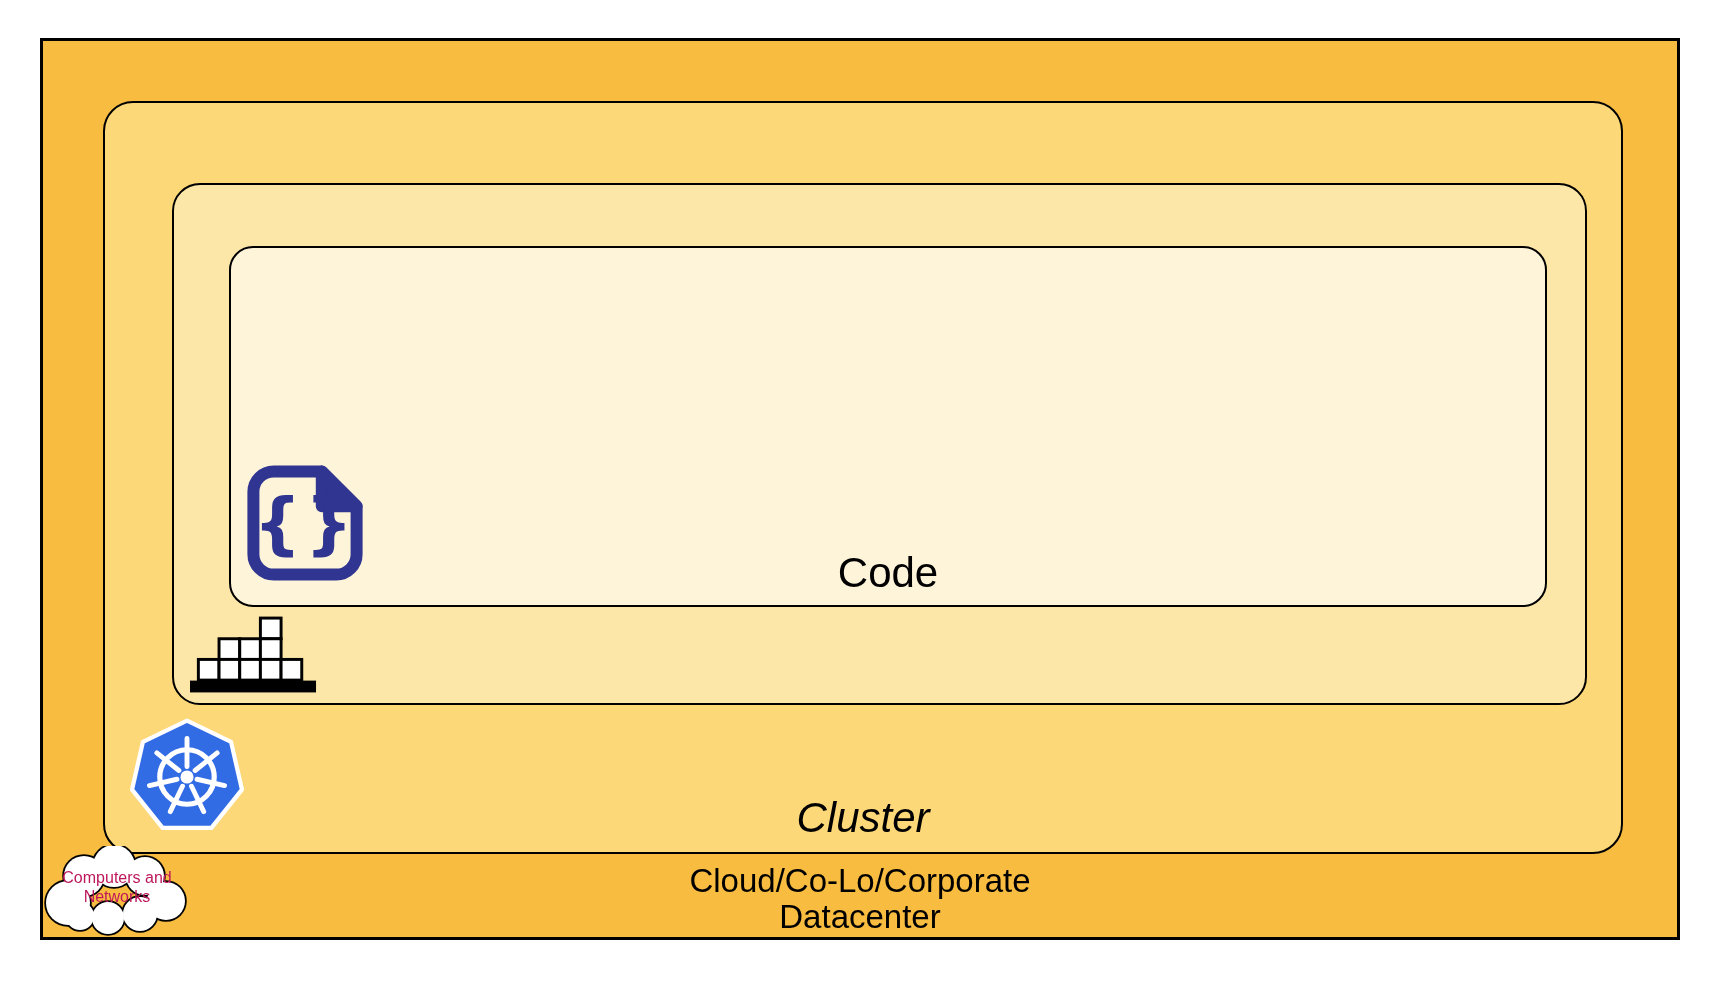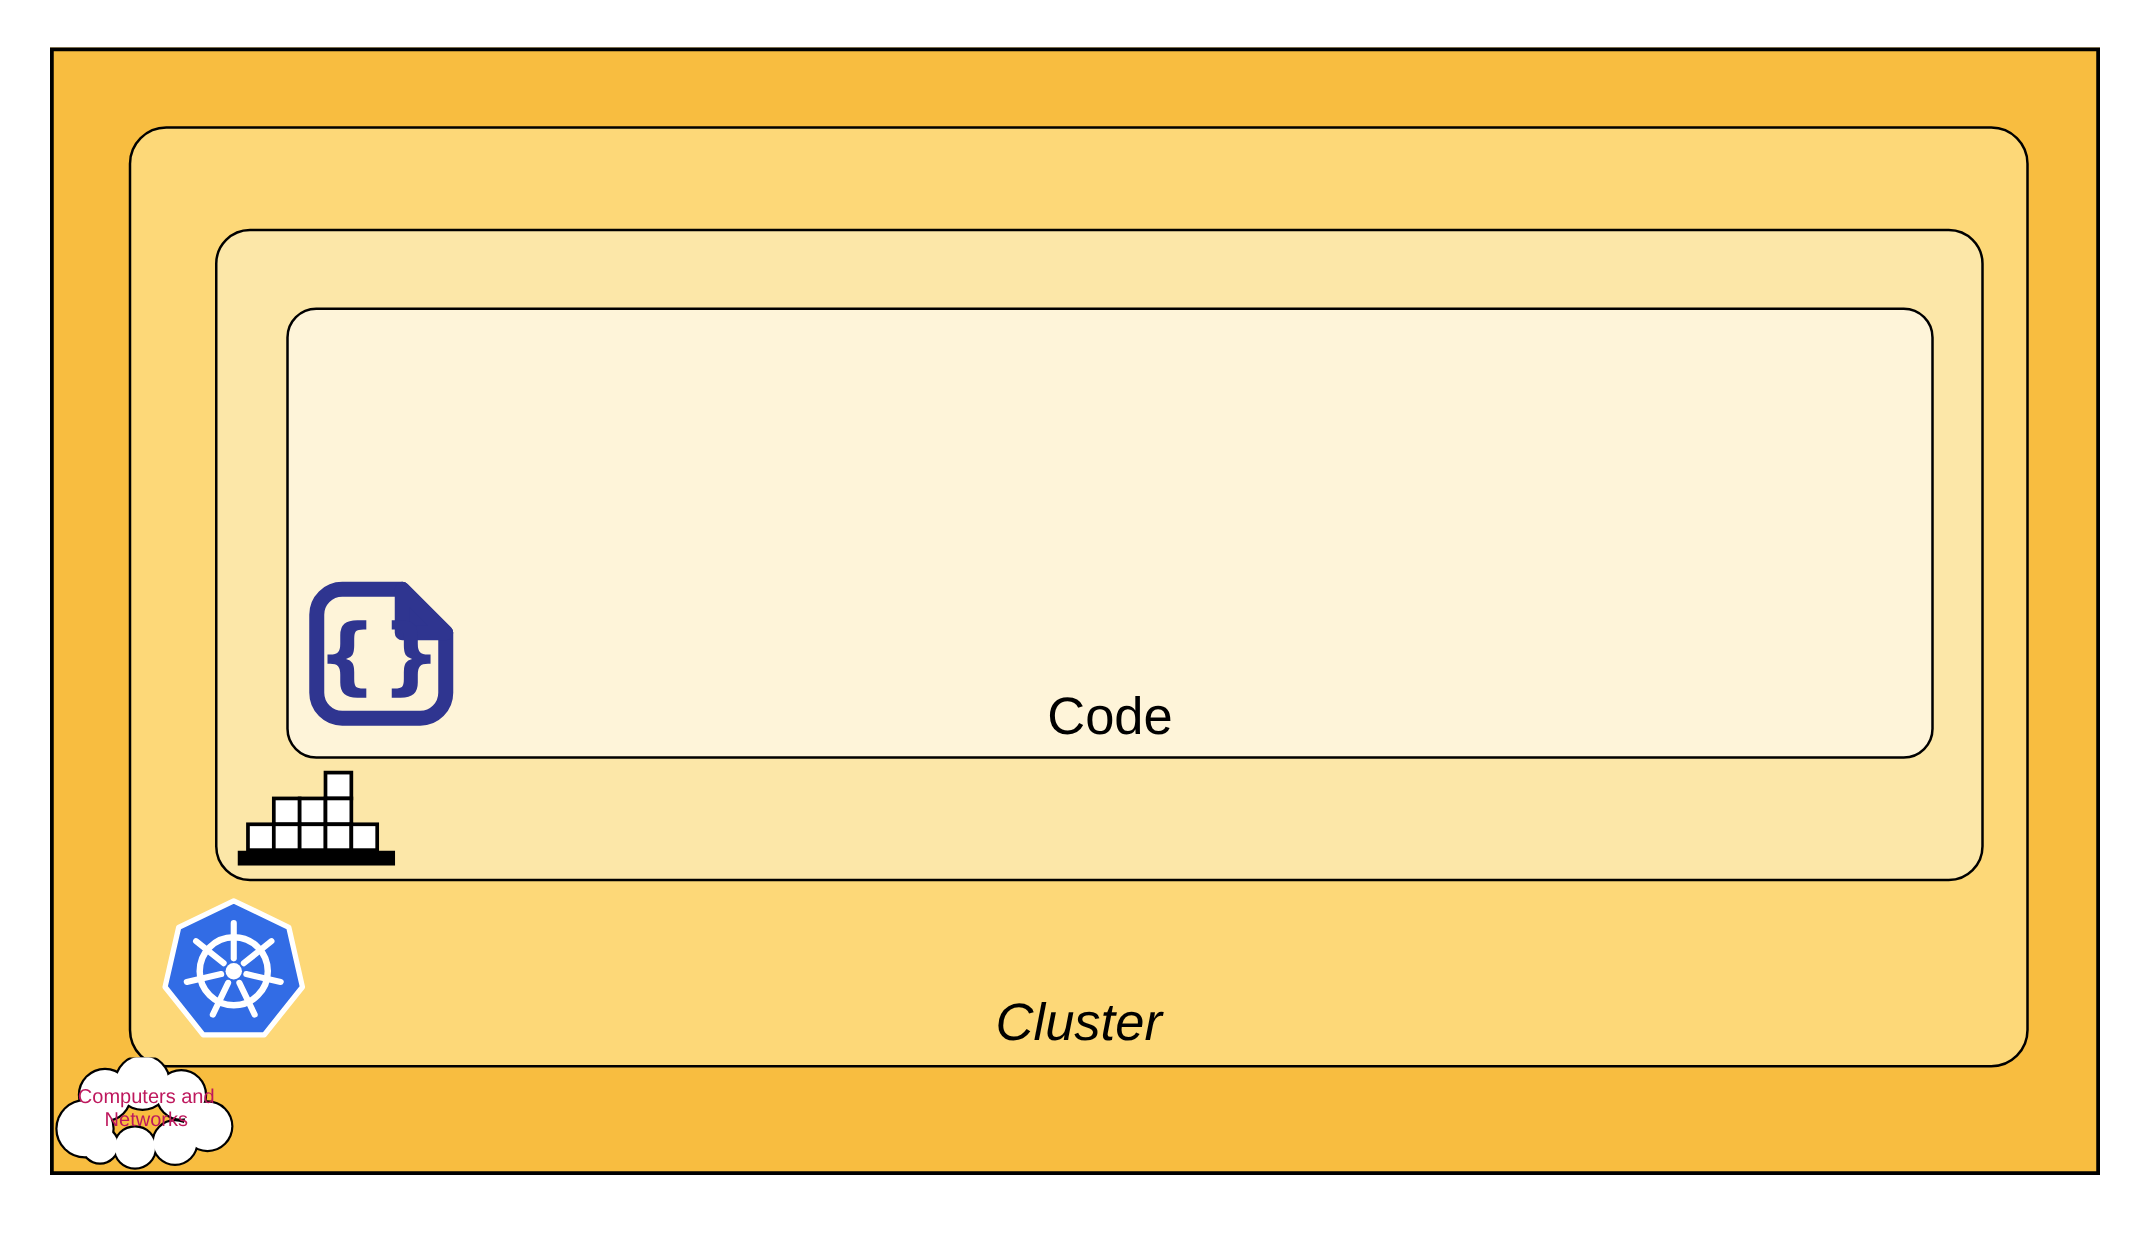--- a/index.html
+++ b/index.html
@@ -120,15 +120,19 @@
           <circle cx="66" cy="72" r="16"></circle>
           <circle cx="38" cy="70" r="14"></circle>
         </g>
       </svg>
       <div class="cloud-label">
         <div>Computers and</div>
         <div>Networks</div>
       </div>
     </div>
 
+    <div class="label datacenter-label">
+      <div>Cloud/Co-Lo/Corporate</div>
+      <div>Datacenter</div>
+    </div>
 
   </div>
 </div>
 
 </body></html>

